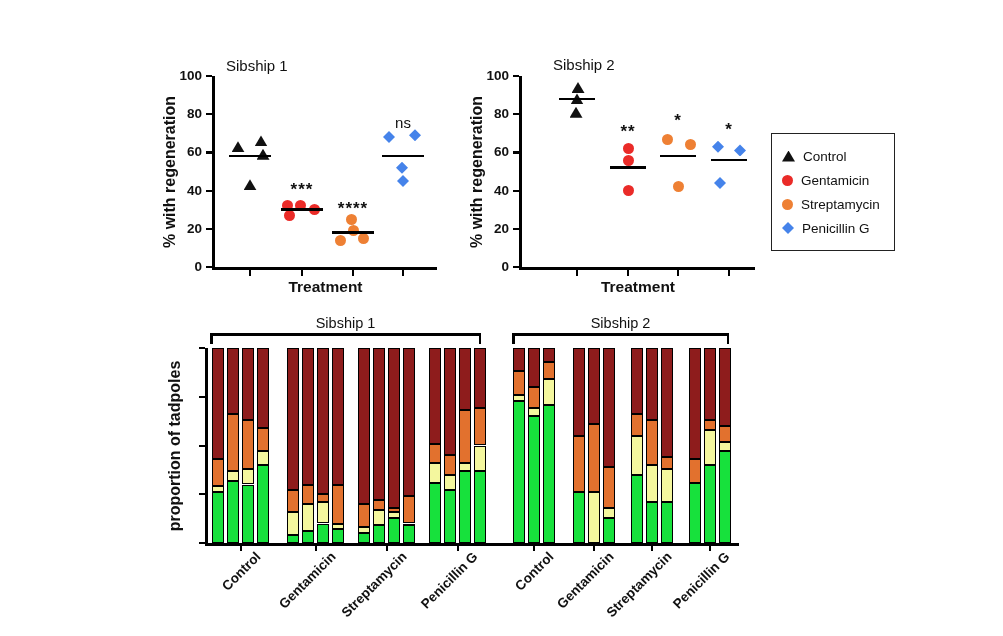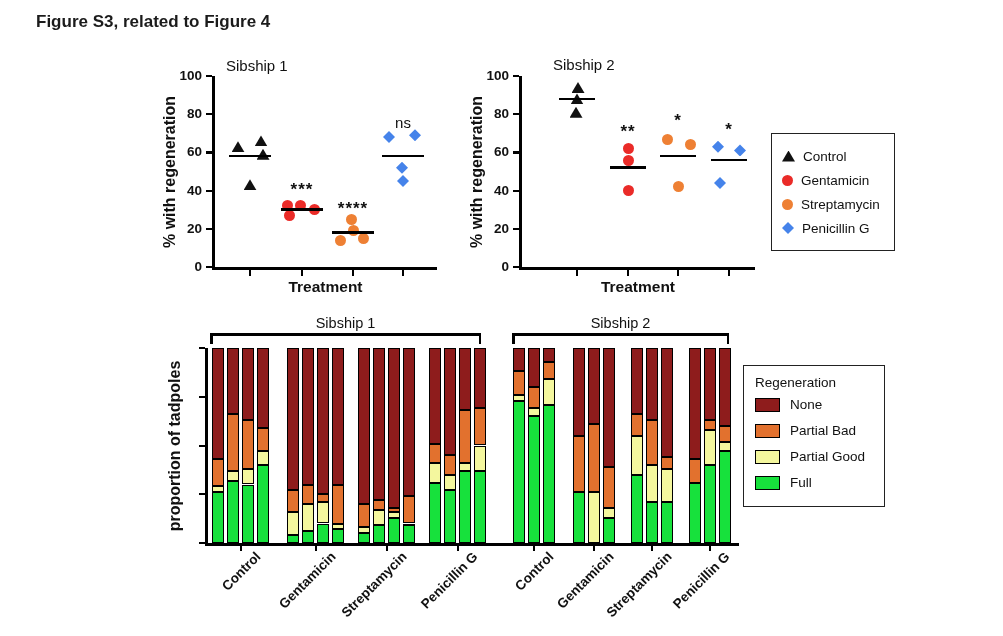--- a/index.html
+++ b/index.html
@@ -17,21 +17,20 @@
   .mk-cir{width:11px;height:11px;border-radius:50%;}
   .mk-dia{width:12px;height:12px;clip-path:polygon(50% 0,100% 50%,50% 100%,0 50%);}
   .lb-title{font-size:13.5px;color:#111;margin-bottom:7px;}
   .lb-row{display:flex;align-items:center;font-size:13.5px;color:#111;margin-bottom:11px;}
   .sw{width:25px;height:14px;border:1.6px solid #000;margin-right:10px;flex:0 0 auto;box-sizing:border-box;}
 </style>
 </head>
 <body>
 
 <div class="figure">
-  <div class="fig-title">Figure S3, related to Figure 4</div>
 
   <div id="chartRoot" class="abs" style="left:0;top:0;width:1003px;height:636px;">
       <div style="position: absolute; left: 226px; top: 57px; font-size: 15px; color: rgb(17, 17, 17);">Sibship 1</div>
       <div style="position: absolute; left: 170px; top: 171.5px; transform: translate(-50%, -50%) rotate(-90deg); font-size: 16px; font-weight: bold; color: rgb(17, 17, 17); white-space: nowrap;">% with regeneration</div>
       <div style="position: absolute; left: 212px; top: 76px; width: 2.5px; height: 193.5px; background: rgb(0, 0, 0);"></div>
       <div style="position: absolute; left: 212px; top: 267px; width: 225px; height: 2.5px; background: rgb(0, 0, 0);"></div>
       <div style="position: absolute; left: 206px; top: 266px; width: 6px; height: 2.2px; background: rgb(0, 0, 0);"></div>
       <div style="position: absolute; left: 168px; top: 259px; width: 34px; text-align: right; font-size: 13.5px; font-weight: bold; color: rgb(17, 17, 17);">0</div>
       <div style="position: absolute; left: 206px; top: 227.8px; width: 6px; height: 2.2px; background: rgb(0, 0, 0);"></div>
       <div style="position: absolute; left: 168px; top: 220.8px; width: 34px; text-align: right; font-size: 13.5px; font-weight: bold; color: rgb(17, 17, 17);">20</div>
@@ -266,32 +265,13 @@
     <div class="lrow">
       <span class="mk mk-cir" style="background: rgb(238, 128, 52);"></span>
       <span>Streptamycin</span>
     </div>
     <div class="lrow">
       <span class="mk mk-dia" style="background: rgb(69, 131, 234);"></span>
       <span>Penicillin G</span>
     </div>
   </div>
 
-  <div class="box legend-b">
-    <div class="lb-title">Regeneration</div>
-    <div class="lb-row">
-      <span class="sw" style="background: rgb(142, 28, 28);"></span>
-      <span>None</span>
-    </div>
-    <div class="lb-row">
-      <span class="sw" style="background: rgb(226, 113, 46);"></span>
-      <span>Partial Bad</span>
-    </div>
-    <div class="lb-row">
-      <span class="sw" style="background: rgb(244, 247, 158);"></span>
-      <span>Partial Good</span>
-    </div>
-    <div class="lb-row">
-      <span class="sw" style="background: rgb(23, 225, 60);"></span>
-      <span>Full</span>
-    </div>
-  </div>
 </div>
 
 </body></html>

